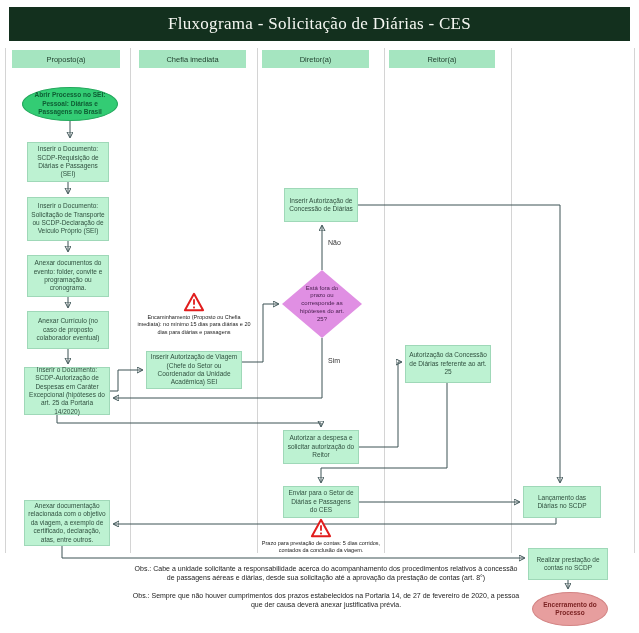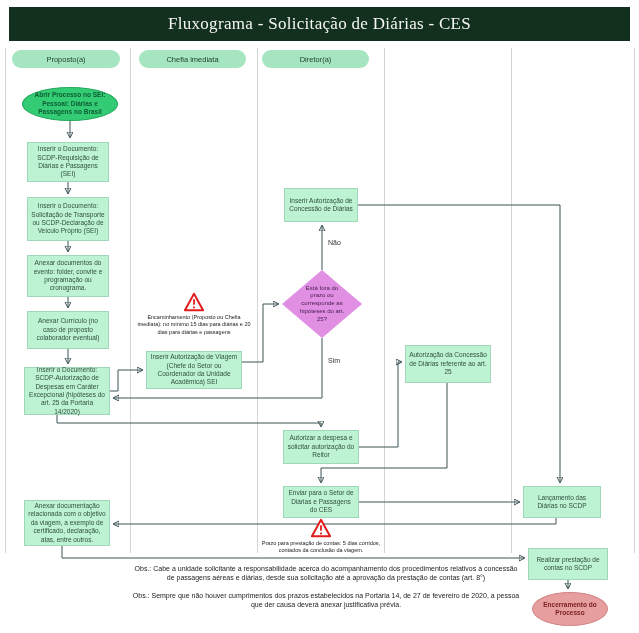--- a/index.html
+++ b/index.html
@@ -15,21 +15,21 @@
   body{font-family:"Liberation Sans",sans-serif;background:#fff;}
   .canvas{position:relative;width:639px;height:633px;background:#ffffff;overflow:hidden;}
 
   .titlebar{position:absolute;left:9px;top:7px;width:621px;height:34px;background:var(--header-bg);
     display:flex;align-items:center;justify-content:center;}
   .titlebar span{color:#f5f7f2;font-family:"Liberation Serif",serif;font-size:17px;letter-spacing:.3px;}
 
   .lane-line{position:absolute;top:48px;width:1px;height:505px;background:#d4d4d4;}
 
   .lane-header{position:absolute;top:50px;height:18px;background:var(--lane-header-bg);
-    display:flex;align-items:center;justify-content:center;font-size:7.5px;color:#1d3d2b;border-radius:9px;}
+    display:flex;align-items:center;justify-content:center;font-size:7.5px;color:#1d3d2b;}
 
   .node{position:absolute;display:flex;align-items:center;justify-content:center;text-align:center;
     font-size:6.5px;line-height:1.3;color:#2f4f3e;padding:2px 3px;box-sizing:border-box;}
   .process{background:var(--process-bg);border:1px solid #9fd8b8;}
   .start{background:var(--start-bg);border:1px solid #24a85d;border-radius:50%;color:#0e5c33;font-weight:bold;}
   .end{background:var(--end-bg);border:1px solid #d38484;border-radius:50%;color:#7b2222;font-weight:bold;}
   .decision{background:var(--decision-bg);color:#4a2050;clip-path:polygon(50% 0,100% 50%,50% 100%,0 50%);
     padding:10px 16px;}
 
   .edge-label{position:absolute;font-size:7px;color:#333;background:#fff;padding:0 1px;}
@@ -56,20 +56,21 @@
   <div class="lane-line" style="left:5px"></div>
   <div class="lane-line" style="left:130px"></div>
   <div class="lane-line" style="left:257px"></div>
   <div class="lane-line" style="left:384px"></div>
   <div class="lane-line" style="left:511px"></div>
   <div class="lane-line" style="left:634px"></div>
 
   <div class="lane-header" style="left:12px;width:108px">Proposto(a)</div>
   <div class="lane-header" style="left:262px;width:107px">Diretor(a)</div>
   <div class="lane-header" style="left:139px;width:107px">Chefia imediata</div>
+  <div class="lane-header" style="left:389px;width:106px">Reitor(a)</div>
 
   <svg class="flow">
     <defs>
       <marker id="arrow" markerWidth="7" markerHeight="7" refX="5" refY="3" orient="auto">
         <path d="M0,0 L6,3 L0,6 Z" fill="#3c5355" stroke="none"></path>
       </marker>
     </defs>
     <path d="M70,121 L70,137" marker-end="url(#arrow)"></path>
     <path d="M68,182 L68,193" marker-end="url(#arrow)"></path>
     <path d="M68,241 L68,251" marker-end="url(#arrow)"></path>

